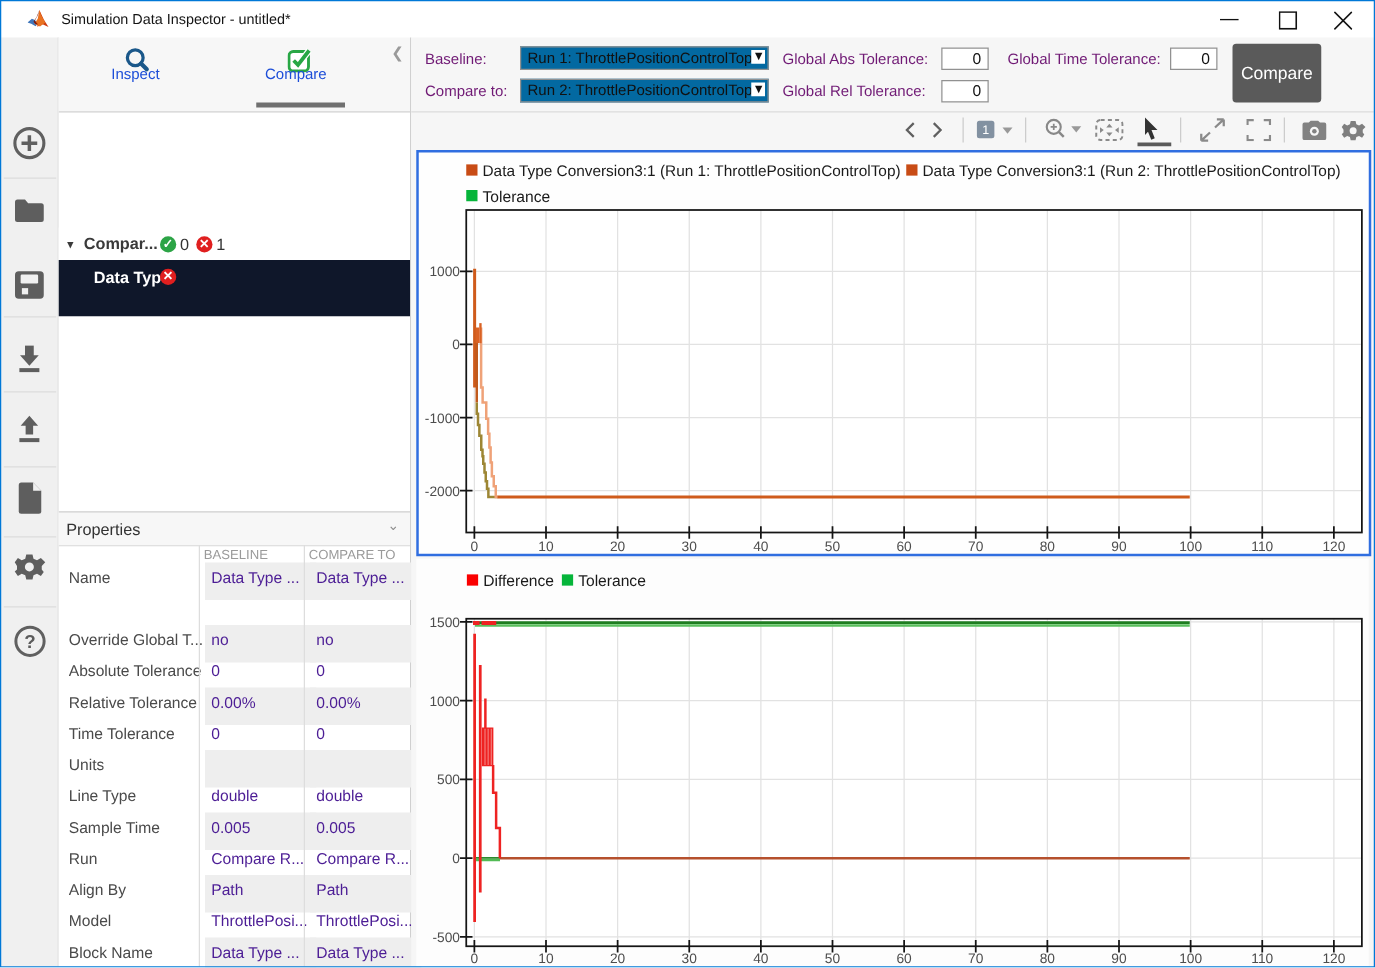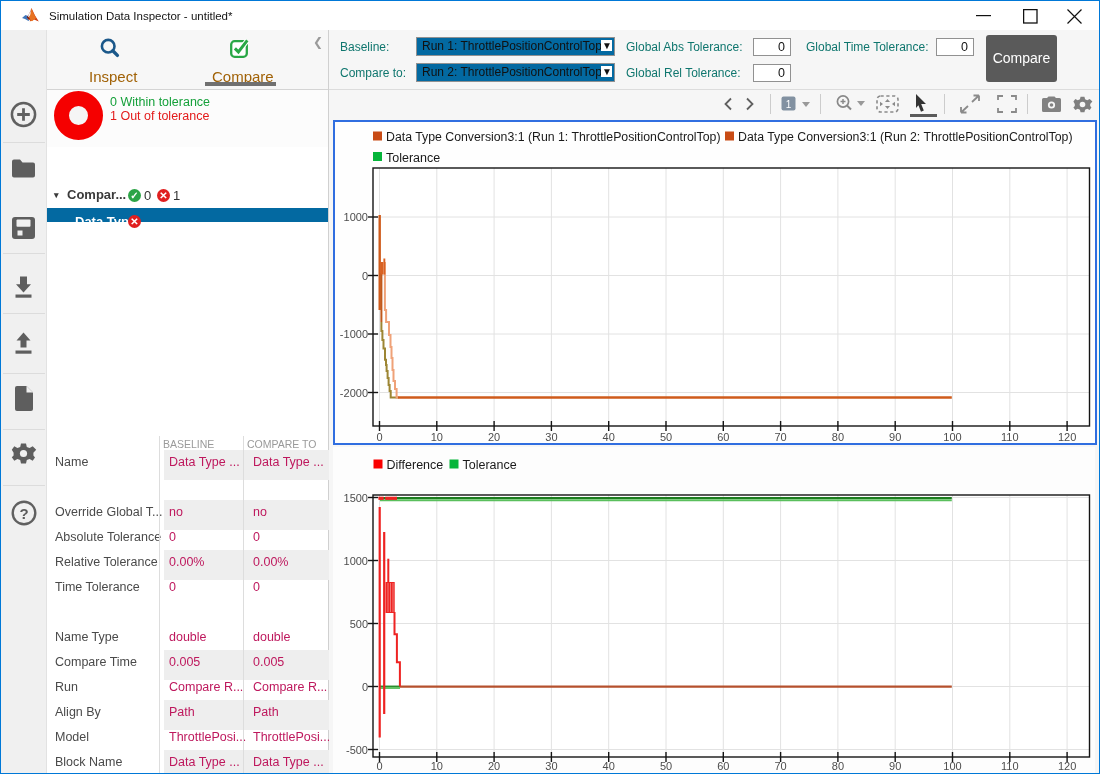--- a/index.html
+++ b/index.html
@@ -12,47 +12,47 @@
   #title{left:48px;top:9px;font-size:11.5px;color:#141414;}
   
   #sidebar{left:1px;top:30px;width:45px;height:743px;background:#f0f0f0;border-right:1px solid #e2e2e2;}
   .sdiv{position:absolute;left:2px;width:42px;height:1px;background:#dcdcdc;}
   .sicon{position:absolute;left:10px;}
   
   #leftpanel{left:47px;top:30px;width:281px;height:743px;background:#fff;border-right:1px solid #d0d0d0;}
   #tabstrip{left:0;top:0;width:281px;height:60px;background:#f7f7f7;}
   #tabline{left:0;top:59px;width:281px;height:1px;background:#d4d4d4;}
   #cmpunderline{left:158px;top:52px;width:71px;height:4px;background:#707070;}
-  .tablabel{position:absolute;top:38px;font-size:15px;color:#a16207;}
+  .tablabel{position:absolute;top:22px;font-size:12px;color:#1d4ed8;}
   #summary{left:0;top:60px;width:281px;height:57px;background:#fcfcfc;}
   #donut{left:7px;top:1px;width:19px;height:19px;border:15px solid #f50000;border-radius:50%;background:#f5f5f5;}
   .sumtxt{position:absolute;left:63px;font-size:12.5px;}
   #filter{left:0;top:117px;width:279px;height:20px;background:#fff;border:1px solid #c8c8c8;
           font-size:12.5px;color:#8a8a8a;padding-left:4px;line-height:20px;}
   #chead{left:0;top:138px;width:281px;height:13px;background:#f1f1f1;border-bottom:1px solid #cfcfcf;
          font-size:10.5px;color:#8c8c8c;}
   #row1{left:0;top:152px;width:281px;height:26px;background:#fff;font-size:13px;color:#3a3a3a;font-weight:bold;}
-  #row2{left:0;top:178px;width:281px;height:14px;background:#0369a1;font-size:13px;color:#fff;font-weight:bold;}
+  #row2{left:0;top:178px;width:281px;height:45px;background:#0f172a;font-size:13px;color:#fff;font-weight:bold;}
   .badge{position:absolute;width:13px;height:13px;border-radius:50%;color:#fff;text-align:center;
          font-size:10px;line-height:13px;font-weight:bold;}
   
   #propbar{left:0;top:379px;width:281px;height:26px;background:#f7f7f7;border-top:1px solid #d0d0d0;
            border-bottom:1px solid #e0e0e0;font-size:13px;color:#333;}
   #proptable{left:0;top:406px;width:281px;height:337px;font-size:12.5px;color:#4a4a4a;}
   .pr{position:absolute;left:4px;width:281px;height:25px;}
   .pr .lab{position:absolute;left:4px;top:5px;white-space:nowrap;max-width:108px;overflow:hidden;}
   .pr .v1{position:absolute;left:113px;width:84px;height:25px;}
   .pr .v2{position:absolute;left:197px;width:84px;height:25px;}
   .stripe .v1,.stripe .v2{background:#eeeeee;}
-  .cv{padding:5px 0 0 5px;white-space:nowrap;overflow:hidden;color:#be185d;}
+  .cv{padding:5px 0 0 5px;white-space:nowrap;overflow:hidden;color:#4c1d95;}
   .colsep1{left:112px;top:406px;width:1px;height:337px;background:#dddddd;}
   .colsep2{left:196px;top:406px;width:1px;height:337px;background:#dddddd;}
   
   #rightpanel{left:329px;top:30px;width:770px;height:743px;background:#f6f6f6;}
-  .tlab{position:absolute;font-size:12px;color:#0f766e;}
+  .tlab{position:absolute;font-size:12px;color:#701a75;}
   .sel{position:absolute;width:192px;height:16px;border:1px solid #919191;background:#0369a1;
        font-size:12px;color:#111;padding:1px 0 0 5px;white-space:nowrap;overflow:hidden;}
   .sel b{position:absolute;right:2px;top:2px;font-size:10px;font-weight:normal;color:#111;background:#fff;padding-left:1px;}
   .num{position:absolute;width:31px;height:15px;border:1px solid #919191;background:#fff;
        font-size:12.5px;color:#111;text-align:right;padding:1px 5px 0 0;}
   #cmpbtn{position:absolute;left:657px;top:5px;width:71px;height:47px;background:#5a5a5a;border-radius:3px;
           color:#fff;font-size:14px;text-align:center;line-height:47px;}
   #toolsep{left:0;top:59px;width:770px;height:1px;background:#dcdcdc;}
   
   #tile1{left:4px;top:90px;width:760px;height:321px;background:#fefefe;border:2px solid #306ee0;}
@@ -132,37 +132,36 @@
       <rect x="1.2" y="3.2" width="15.6" height="15.6" rx="3.4" fill="#fff" stroke="#28a745" stroke-width="2.3"></rect>
       <path d="M4.9,10.4 L8.4,13.9 L17.3,2.4" fill="none" stroke="#fff" stroke-width="5"></path>
       <path d="M4.9,10.4 L8.4,13.9 L17.3,2.4" fill="none" stroke="#28a745" stroke-width="3"></path>
     </svg>
     <span class="tablabel" style="left:42px">Inspect</span>
     <span class="tablabel" style="left:165px">Compare</span>
     <span class="abs" style="left:266px;top:5px;color:#9a9a9a;font-size:12px">❮</span>
   </div>
   <div class="abs" id="cmpunderline"></div>
   <div class="abs" id="tabline"></div>
-  <div class="abs" id="summary">
-    <div class="abs" id="donut"></div>
-    <span class="sumtxt" style="top:5px;color:#15a03a">0 Within tolerance</span>
-    <span class="sumtxt" style="top:19px;color:#e31b1b">1 Out of tolerance</span>
-  </div>
   <div class="abs" id="row1">
     <span class="abs" style="left:7px;top:8px;font-size:9px">▾</span>
     <span class="abs" style="left:20px;top:5px">Compar...</span>
     <div class="badge" style="left:81px;top:7px;background:#2ca446">✓</div>
     <span class="abs" style="left:97px;top:6px;font-weight:normal;color:#333">0</span>
     <div class="badge" style="left:110px;top:7px;background:#e01f1f">✕</div>
     <span class="abs" style="left:126px;top:6px;font-weight:normal;color:#333">1</span>
   </div>
   <div class="abs" id="row2">
     <span class="abs" style="left:28px;top:6px">Data Typ</span>
     <div class="badge" style="left:81px;top:7px;background:#e01f1f">✕</div>
   </div>
+  <div class="abs" id="propbar">
+    <span class="abs" style="left:6px;top:6px">Properties</span>
+    <span class="abs" style="left:263px;top:4px;color:#8a8a8a;font-size:11px">⌄</span>
+  </div>
   <div class="abs" id="proptable">
     <span class="abs" style="left:116px;top:2px;font-size:10.5px;color:#9a9a9a">BASELINE</span>
     <span class="abs" style="left:200px;top:2px;font-size:10.5px;color:#9a9a9a">COMPARE TO</span>
     <div class="pr stripe" style="top:14px">
         <span class="lab">Name</span>
         <div class="v1 cv">Data Type ...</div>
         <div class="v2 cv">Data Type ...</div>
       </div>
     <div class="pr stripe" style="top:64px">
         <span class="lab">Override Global T...</span>
@@ -177,27 +176,32 @@
     <div class="pr stripe" style="top:114px">
         <span class="lab">Relative Tolerance</span>
         <div class="v1 cv">0.00%</div>
         <div class="v2 cv">0.00%</div>
       </div>
     <div class="pr" style="top:139px">
         <span class="lab">Time Tolerance</span>
         <div class="v1 cv">0</div>
         <div class="v2 cv">0</div>
       </div>
+    <div class="pr stripe" style="top:164px">
+        <span class="lab">Units</span>
+        <div class="v1 cv"></div>
+        <div class="v2 cv"></div>
+      </div>
     <div class="pr" style="top:189px">
-        <span class="lab">Name Type</span>
+        <span class="lab">Line Type</span>
         <div class="v1 cv">double</div>
         <div class="v2 cv">double</div>
       </div>
     <div class="pr stripe" style="top:214px">
-        <span class="lab">Compare Time</span>
+        <span class="lab">Sample Time</span>
         <div class="v1 cv">0.005</div>
         <div class="v2 cv">0.005</div>
       </div>
     <div class="pr" style="top:239px">
         <span class="lab">Run</span>
         <div class="v1 cv">Compare R...</div>
         <div class="v2 cv">Compare R...</div>
       </div>
     <div class="pr stripe" style="top:264px">
         <span class="lab">Align By</span>

